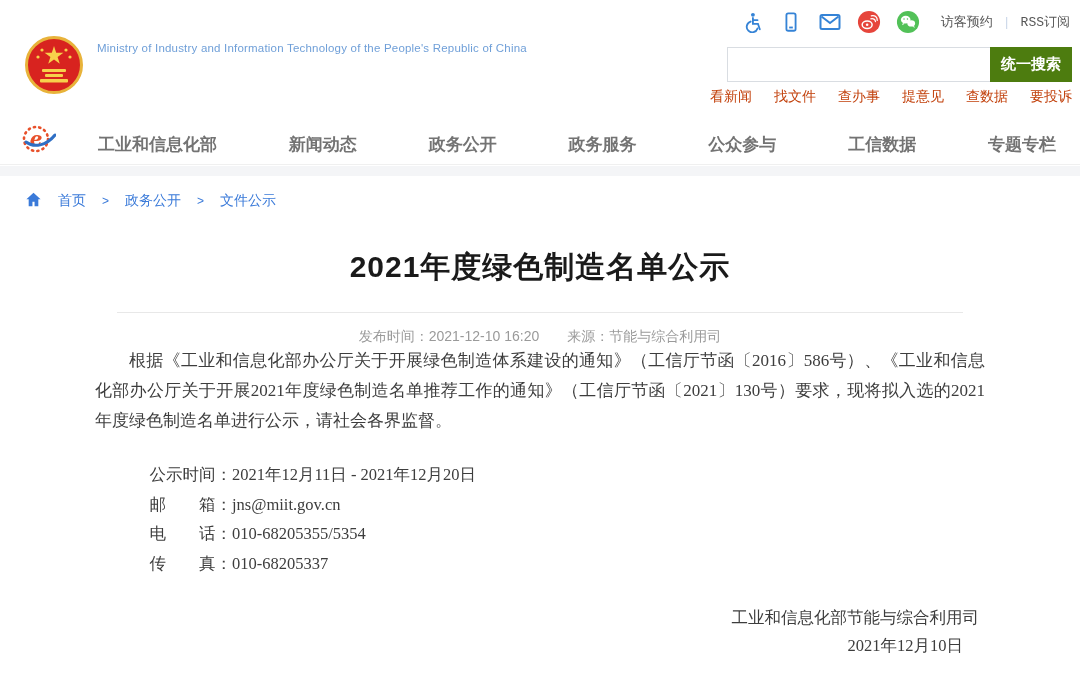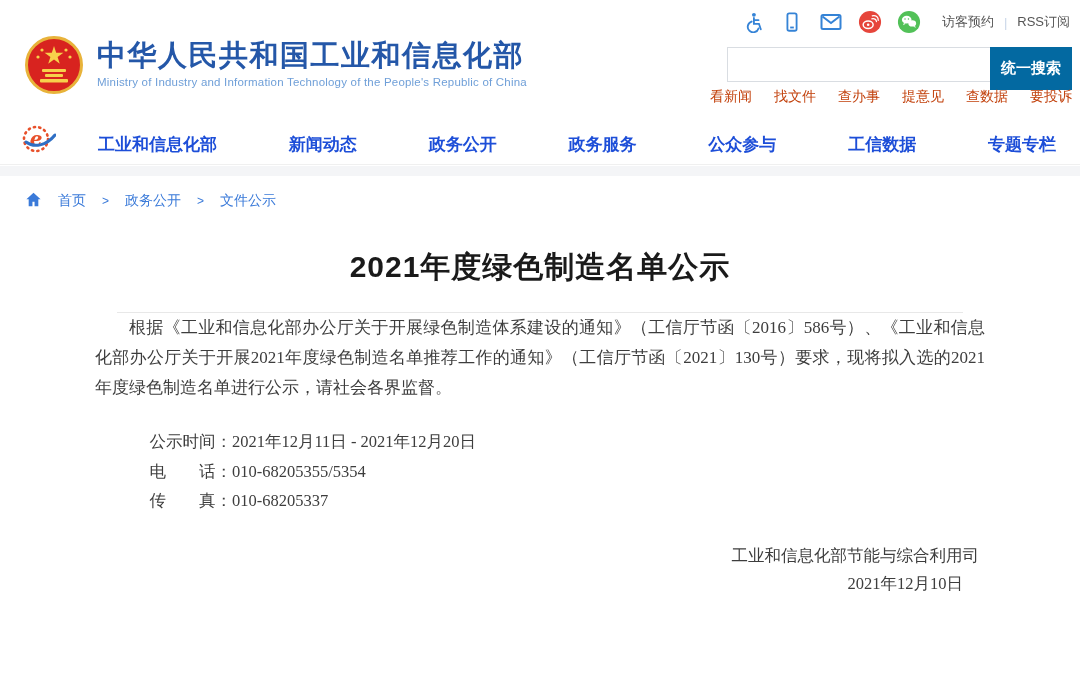--- a/index.html
+++ b/index.html
@@ -3,43 +3,43 @@
 <meta charset="utf-8">
 <style>
   * { margin:0; padding:0; box-sizing:border-box; }
   html,body { width:1080px; height:697px; background:#fff; overflow:hidden;
     font-family:"Liberation Sans","DejaVu Sans",sans-serif; }
   .page { position:relative; width:1080px; height:697px; background:#fff; }
 
   
   .topbar { position:absolute; top:10px; right:10px; display:flex; align-items:center; gap:15px; }
   .topbar .ic { width:24px; height:24px; display:inline-flex; align-items:center; justify-content:center; cursor:pointer; }
-  .topbar-links { display:flex; align-items:center; gap:10px; font-size:13px; color:#555; margin-left:6px; }
+  .topbar-links { display:flex; align-items:center; gap:10px; font-size:13px; color:#555; margin-left:6px;font-family:Liberation Mono, monospace; }
   .topbar-links .lnk { cursor:pointer; }
   .topbar-sep { color:#c9d6e8; }
 
   
   .masthead { position:absolute; top:36px; left:25px; display:flex; align-items:flex-start; }
   .emblem { width:58px; height:58px; flex:0 0 58px; }
   .site-text { margin-left:14px; padding-top:2px; }
   .site-title { font-size:29px; font-weight:bold; color:#2457a8; letter-spacing:1.5px; line-height:34px; }
   .site-subtitle { font-size:11.5px; color:#6f9fd8; margin-top:4px; letter-spacing:.2px; }
 
   
   .search-area { position:absolute; top:47px; right:8px; display:flex; }
   .search-input { width:263px; height:35px; border:1px solid #d9dde2; border-right:none; outline:none; padding:0 10px; font-size:14px; }
-  .search-btn { width:82px; height:43px; background:#0369a1; color:#fff; border:none; font-size:15px; font-weight:bold; cursor:pointer; }
+  .search-btn { width:82px; height:35px; background:#4d7c0f; color:#fff; border:none; font-size:15px; font-weight:bold; cursor:pointer; }
   .quick-links { position:absolute; top:88px; right:8px; width:362px; display:flex; justify-content:space-between; font-size:14px; color:#c2410c; }
   .quick-links span { cursor:pointer; }
 
   
   .nav { position:absolute; top:113px; left:0; width:1080px; height:52px; display:flex; align-items:center; border-bottom:1px solid #f0f0f0; }
   .nav-logo { margin-left:20px; width:36px; height:36px; }
   .nav-items { flex:1; display:flex; justify-content:space-between; margin-left:42px; margin-right:24px; }
-  .nav-item { font-size:17px; font-weight:bold; color:#1d4ed8; cursor:pointer; white-space:nowrap;margin-top:12px; }
+  .nav-item { font-size:17px; font-weight:bold; color:#737373; cursor:pointer; white-space:nowrap;margin-top:12px; }
 
   .divider-band { position:absolute; top:166px; left:0; width:1080px; height:10px; background:#f4f5f7; }
 
   
   .breadcrumb { position:absolute; top:191px; left:25px; display:flex; align-items:center; gap:16px; font-size:14px; color:#3a7ad9; }
   .crumb { cursor:pointer; }
   .crumb-sep { color:#3a7ad9; font-size:12px; }
 
   
   .article { position:absolute; top:247px; left:95px; width:890px; }
@@ -117,21 +117,20 @@
         <circle cx="17" cy="14" r="1.6" fill="#f7d04b"></circle>
         <circle cx="41" cy="14" r="1.6" fill="#f7d04b"></circle>
         <circle cx="13" cy="21" r="1.6" fill="#f7d04b"></circle>
         <circle cx="45" cy="21" r="1.6" fill="#f7d04b"></circle>
         <rect x="17" y="33" width="24" height="3" rx="1" fill="#f7d04b"></rect>
         <rect x="20" y="38" width="18" height="3" rx="1" fill="#f7d04b"></rect>
         <rect x="15" y="43" width="28" height="3.5" rx="1" fill="#f7d04b"></rect>
       </svg>
     </span>
     <div class="site-text">
-      <div class="site-title">中华人民共和国工业和信息化部</div>
       <div class="site-subtitle">Ministry of Industry and Information Technology of the People's Republic of China</div>
     </div>
   </div>
 
   <div class="search-area">
     <input class="search-input" type="text" value="" style="">
     <button class="search-btn">统一搜索</button>
   </div>
   <div class="quick-links">
     <span>看新闻</span>
@@ -172,26 +171,32 @@
     <span class="crumb">首页</span>
     <span class="crumb-sep">&gt;</span>
     <span class="crumb">政务公开</span>
     <span class="crumb-sep">&gt;</span>
     <span class="crumb">文件公示</span>
   </div>
 
   <div class="article">
     <div class="article-title">2021年度绿色制造名单公示</div>
     <hr class="article-hr">
+    <div class="article-meta">
+      <span>发布时间：</span><span>2021-12-10 16:20</span><span class="src">来源：</span><span>节能与综合利用司</span>
+    </div>
 
     <p class="article-body">根据《工业和信息化部办公厅关于开展绿色制造体系建设的通知》（工信厅节函〔2016〕586号）、《工业和信息化部办公厅关于开展2021年度绿色制造名单推荐工作的通知》（工信厅节函〔2021〕130号）要求，现将拟入选的2021年度绿色制造名单进行公示，请社会各界监督。</p>
 
     <div class="contacts">
       <div class="contact-row">
         <span>公示时间：</span><span class="contact-value">2021年12月11日 - 2021年12月20日</span>
+      </div>
+      <div class="contact-row">
+        <span>邮　　箱：</span><span class="contact-value">jns@miit.gov.cn</span>
       </div>
       <div class="contact-row">
         <span>电　　话：</span><span class="contact-value">010-68205355/5354</span>
       </div>
       <div class="contact-row">
         <span>传　　真：</span><span class="contact-value">010-68205337</span>
       </div>
     </div>
 
     <div class="signature-block">

